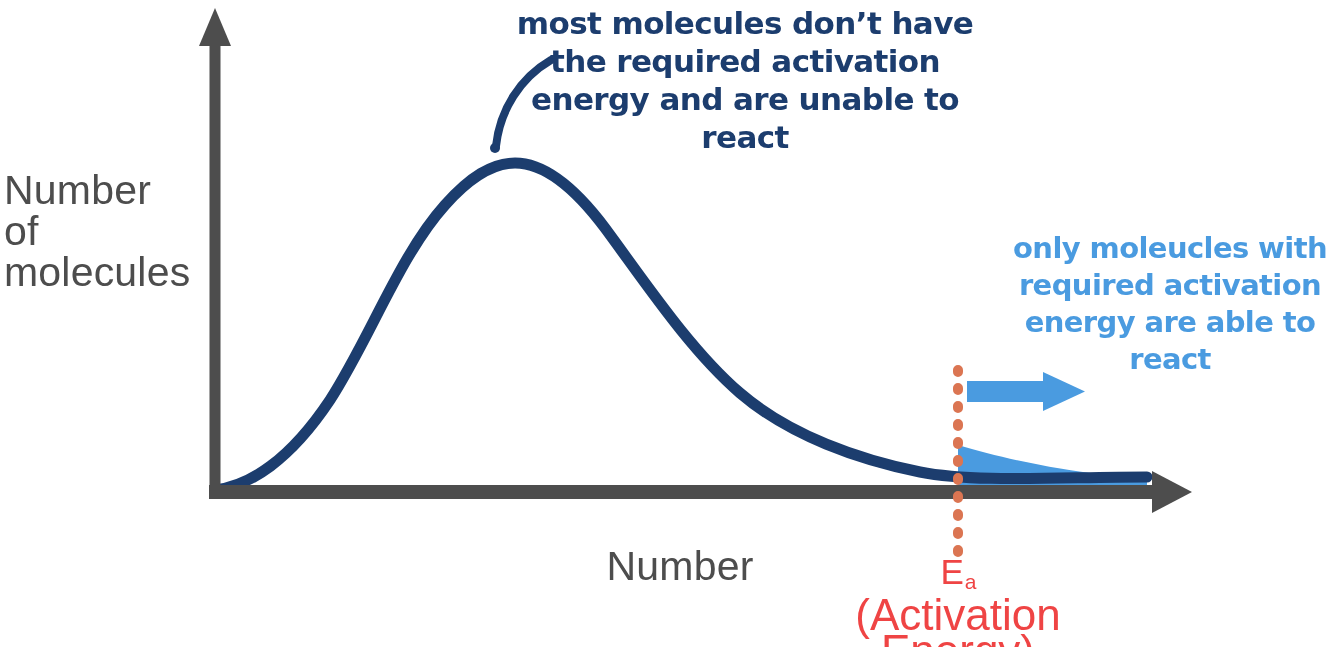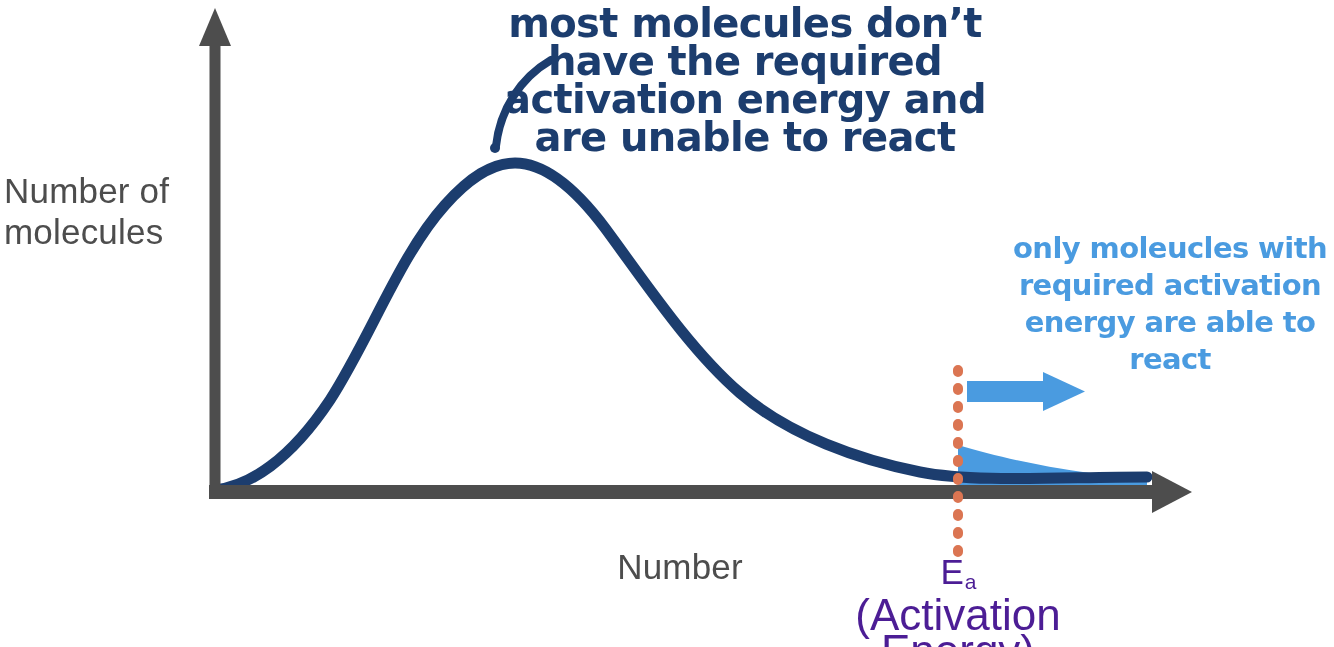--- a/index.html
+++ b/index.html
@@ -21,21 +21,21 @@
     position: absolute;
     left: 0;
     top: 0;
     width: 1334px;
     height: 647px;
   }
   .axis-label {
     position: absolute;
     color: #4D4D4D;
     font-family: "Liberation Sans", sans-serif;
-    font-size: 35px;
+    font-size: 41px;
     line-height: 41px;
     white-space: pre-line;
     letter-spacing: 0.2px;
   }
   #y-axis-label {
     left: 4px;
     top: 170px;
     width: 190px;
     text-align: left;
   }
@@ -50,34 +50,34 @@
     font-family: "DejaVu Sans", sans-serif;
     font-weight: bold;
     text-align: center;
     letter-spacing: -0.6px;
   }
   #note-dark {
     left: 500px;
     top: 4px;
     width: 490px;
     color: #1C3D6E;
-    font-size: 40px;
+    font-size: 31px;
     line-height: 38px;
   }
   #note-light {
     left: 1000px;
     top: 230px;
     width: 340px;
     color: #4A9BE0;
     font-size: 29px;
     line-height: 37px;
   }
   .ea-label {
     position: absolute;
-    color: #4c1d95;
+    color: #ef4444;
     font-family: "Liberation Sans", sans-serif;
     text-align: center;
   }
   #ea-symbol {
     left: 898px;
     top: 553px;
     width: 120px;
     font-size: 35px;
     line-height: 38px;
   }

